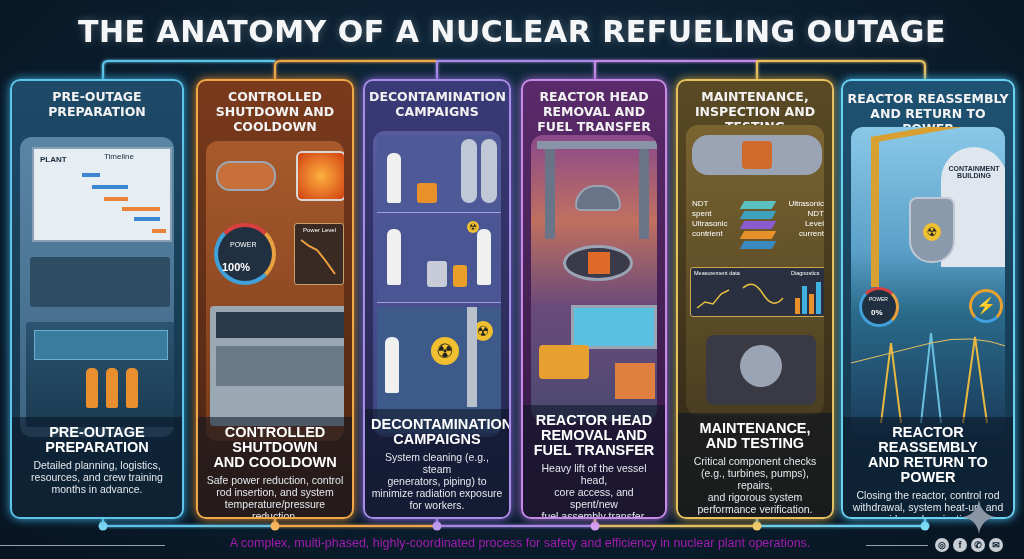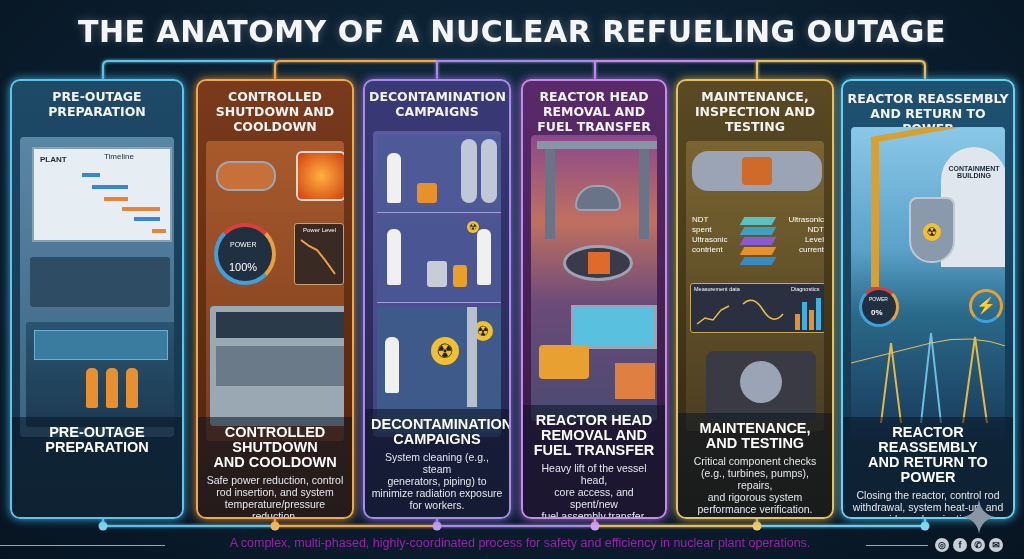--- a/index.html
+++ b/index.html
@@ -21,21 +21,21 @@
     position: absolute; top: 79px; height: 440px; border-radius: 10px;
     border: 2px solid; overflow: hidden;
   }
   .panel .head {
     position: absolute; top: 8px; left: 4px; right: 4px; text-align: center;
     font-family: "DejaVu Sans", sans-serif; font-weight: bold; font-size: 12.5px;
     line-height: 15px; color: #f2f2f2; white-space: pre-line;
   }
   .panel .art {
     position: absolute; left: 8px; right: 8px; top: 56px; height: 300px;
-    border-radius: 4px; overflow: hidden; padding-left: 25px;
+    border-radius: 12px; overflow: hidden; padding-left: 25px;
   }
   .panel .foot {
     position: absolute; left: 0; right: 0; bottom: 0; height: 100px;
     background: rgba(10,20,35,0.55); text-align: center; padding: 8px 6px 0;
   }
   .foot .ftitle {
     font-family: "Liberation Sans", sans-serif; font-weight: bold; font-size: 14.5px;
     line-height: 15px; color: #fff; white-space: pre-line;
   }
   .foot .fdesc {
@@ -113,33 +113,36 @@
     <div style="position:absolute;left:6px;top:185px;width:150px;height:105px;background:linear-gradient(#2a5470,#1c3a52);border-radius:3px;">
       <div style="position:absolute;left:8px;top:8px;width:134px;height:30px;background:#3a7ca0;border:1px solid #6ab0d0;"></div>
       <div style="position:absolute;left:60px;top:46px;width:12px;height:40px;background:#e89030;border-radius:5px 5px 2px 2px;"></div>
       <div style="position:absolute;left:80px;top:46px;width:12px;height:40px;background:#e89030;border-radius:5px 5px 2px 2px;"></div>
       <div style="position:absolute;left:100px;top:46px;width:12px;height:40px;background:#e89030;border-radius:5px 5px 2px 2px;"></div>
     </div>
   </div>
   <div class="foot">
     <div class="ftitle">PRE-OUTAGE
 PREPARATION</div>
+    <div class="fdesc">Detailed planning, logistics,
+resources, and crew training
+months in advance.</div>
   </div>
 </div>
 
 <div class="panel p2">
   <div class="head">CONTROLLED
 SHUTDOWN AND
 COOLDOWN</div>
   <div class="art" style="top:60px;background:linear-gradient(#a85a2c,#7a3c1c);">
     <div style="position:absolute;left:90px;top:10px;width:50px;height:50px;border-radius:6px;background:radial-gradient(#ffb040,#d04010);border:2px solid #d8d8d8;"></div>
     <div style="position:absolute;left:10px;top:20px;width:60px;height:30px;border-radius:14px;background:#c8703a;border:2px solid #9aa8b4;"></div>
     <div style="position:absolute;left:8px;top:82px;width:62px;height:62px;border-radius:50%;background:#203040;border:4px solid;border-color:#d84040 #e8a040 #40a0d8 #40a0d8;">
       <span class="lbl" style="left:12px;top:14px;font-size:7px;">POWER</span>
-      <span class="lbl" style="left:11px;top:34px;font-size:11px;font-weight:normal;">100%</span>
+      <span class="lbl" style="left:4px;top:34px;font-size:11px;font-weight:bold;">100%</span>
     </div>
     <div style="position:absolute;left:88px;top:82px;width:50px;height:62px;background:#3a2a24;border:1px solid #c8a070;border-radius:3px;">
       <span class="lbl" style="left:8px;top:3px;font-size:6px;">Power Level</span>
       <svg width="50" height="62" style="position:absolute;left:0;top:0;">
           <polyline points="6,16 14,22 22,26 30,36 40,50" fill="none" stroke="#f0a040" stroke-width="2"></polyline>
         </svg>
     </div>
     <div style="position:absolute;left:4px;top:165px;width:142px;height:120px;background:#9aa8b4;border-radius:4px;">
       <div style="position:absolute;left:6px;top:6px;width:130px;height:26px;background:#2a3a4a;"></div>
       <div style="position:absolute;left:6px;top:40px;width:130px;height:40px;background:#6a7a88;"></div>
@@ -211,21 +214,21 @@
     <div class="fdesc">Heavy lift of the vessel head,
 core access, and spent/new
 fuel assembly transfer.</div>
   </div>
 </div>
 
 <div class="panel p5">
   <div class="head">MAINTENANCE,
 INSPECTION AND
 TESTING</div>
-  <div class="art" style="top:60px;height:290px;background:linear-gradient(#7a6430,#4a3e22);">
+  <div class="art" style="top:44px;height:290px;background:linear-gradient(#7a6430,#4a3e22);">
     <div style="position:absolute;left:6px;top:10px;width:130px;height:40px;background:#9aa4b4;border-radius:16px;">
       <div style="position:absolute;left:50px;top:6px;width:30px;height:28px;background:#d06a2a;border-radius:4px;"></div>
     </div>
     <div style="position:absolute;left:4px;top:70px;width:136px;height:66px;">
       <span class="lbl" style="left:2px;top:4px;">NDT</span>
       <span class="lbl" style="left:2px;top:14px;">spent</span>
       <span class="lbl" style="left:2px;top:24px;">Ultrasonic</span>
       <span class="lbl" style="left:2px;top:34px;">contrient</span>
       <span class="lbl" style="right:2px;top:4px;">Ultrasonic</span>
       <span class="lbl" style="right:2px;top:14px;">NDT</span>

